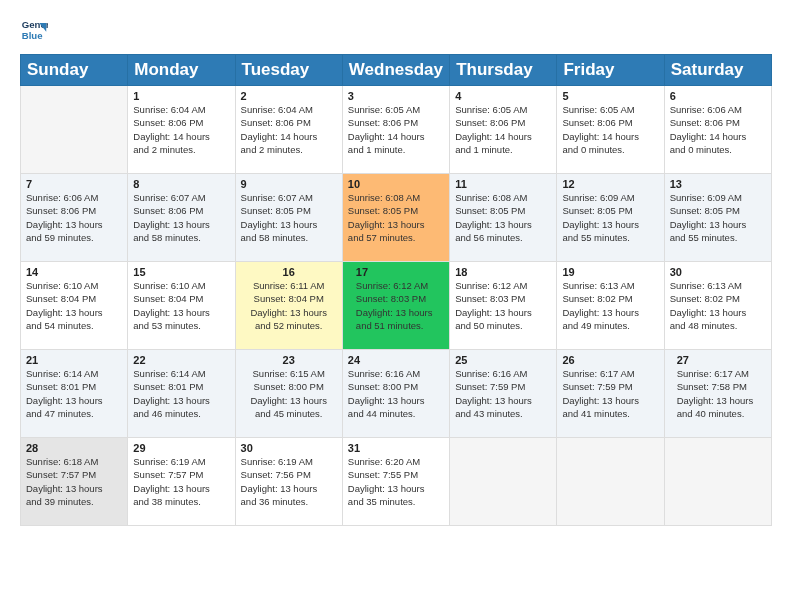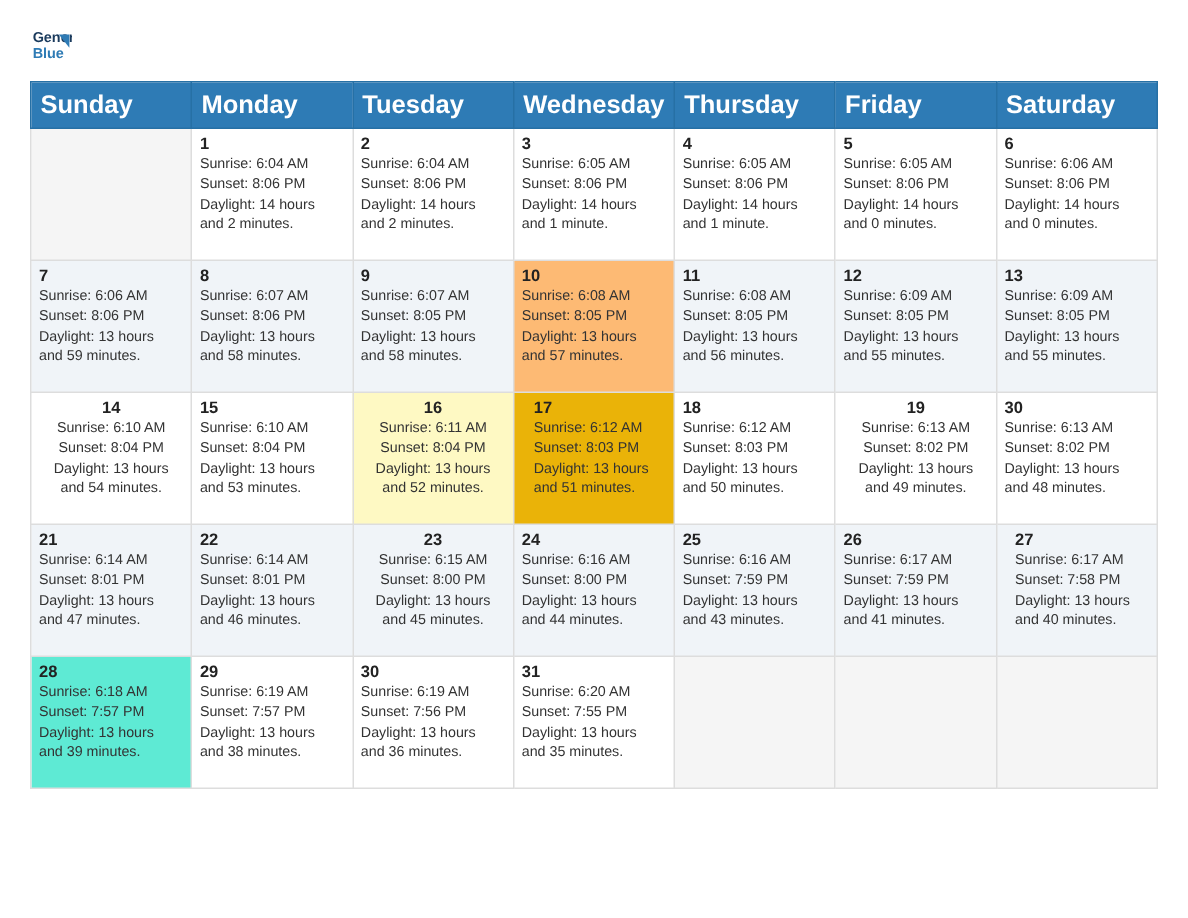--- a/index.html
+++ b/index.html
@@ -210,56 +210,56 @@
           </td>
           <td style="background: rgb(240, 244, 248); margin-left: 15px;">
             <span class="day-num">13</span>
             <div class="day-info" style="white-space: pre-line;">Sunrise: 6:09 AM
 Sunset: 8:05 PM
 Daylight: 13 hours
 and 55 minutes.</div>
           </td>
         </tr>
         <tr>
-          <td style="background: rgb(255, 255, 255); text-align: center;">
+          <td style="background: rgb(255, 255, 255);">
             <span class="day-num">14</span>
             <div class="day-info" style="white-space: pre-line;">Sunrise: 6:10 AM
 Sunset: 8:04 PM
 Daylight: 13 hours
 and 54 minutes.</div>
           </td>
           <td style="background: rgb(255, 255, 255);">
             <span class="day-num">15</span>
             <div class="day-info" style="white-space: pre-line;">Sunrise: 6:10 AM
 Sunset: 8:04 PM
 Daylight: 13 hours
 and 53 minutes.</div>
           </td>
           <td style="background: #fef9c3; text-align: center;">
             <span class="day-num">16</span>
             <div class="day-info" style="white-space: pre-line;">Sunrise: 6:11 AM
 Sunset: 8:04 PM
 Daylight: 13 hours
 and 52 minutes.</div>
           </td>
-          <td style="background: #eab308; padding-left: 13px;">
+          <td style="background: #22c55e; padding-left: 13px;">
             <span class="day-num">17</span>
             <div class="day-info" style="white-space: pre-line;">Sunrise: 6:12 AM
 Sunset: 8:03 PM
 Daylight: 13 hours
 and 51 minutes.</div>
           </td>
           <td style="background: rgb(255, 255, 255);">
             <span class="day-num">18</span>
             <div class="day-info" style="white-space: pre-line;">Sunrise: 6:12 AM
 Sunset: 8:03 PM
 Daylight: 13 hours
 and 50 minutes.</div>
           </td>
-          <td style="background: rgb(255, 255, 255); text-align: center;">
+          <td style="background: rgb(255, 255, 255);">
             <span class="day-num">19</span>
             <div class="day-info" style="white-space: pre-line;">Sunrise: 6:13 AM
 Sunset: 8:02 PM
 Daylight: 13 hours
 and 49 minutes.</div>
           </td>
           <td style="background: rgb(255, 255, 255);">
             <span class="day-num">30</span>
             <div class="day-info" style="white-space: pre-line;">Sunrise: 6:13 AM
 Sunset: 8:02 PM
@@ -312,21 +312,21 @@
           </td>
           <td style="background: rgb(240, 244, 248); padding-left: 12px;">
             <span class="day-num">27</span>
             <div class="day-info" style="white-space: pre-line;">Sunrise: 6:17 AM
 Sunset: 7:58 PM
 Daylight: 13 hours
 and 40 minutes.</div>
           </td>
         </tr>
         <tr>
-          <td style="background: #5eead4;">
+          <td style="background: #e5e5e5;">
             <span class="day-num">28</span>
             <div class="day-info" style="white-space: pre-line;">Sunrise: 6:18 AM
 Sunset: 7:57 PM
 Daylight: 13 hours
 and 39 minutes.</div>
           </td>
           <td style="background: rgb(255, 255, 255); margin-left: 37px;">
             <span class="day-num">29</span>
             <div class="day-info" style="white-space: pre-line;">Sunrise: 6:19 AM
 Sunset: 7:57 PM

